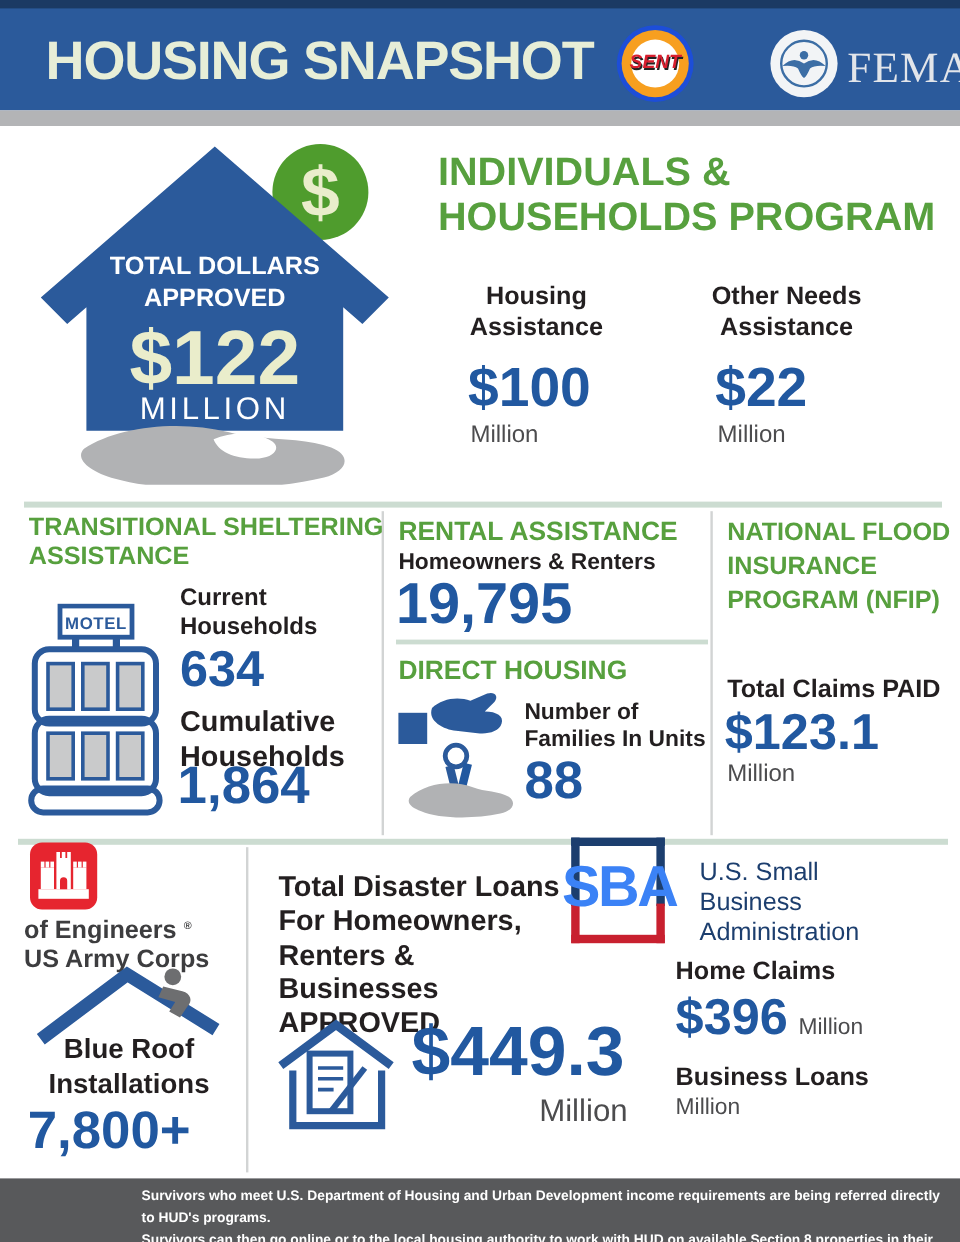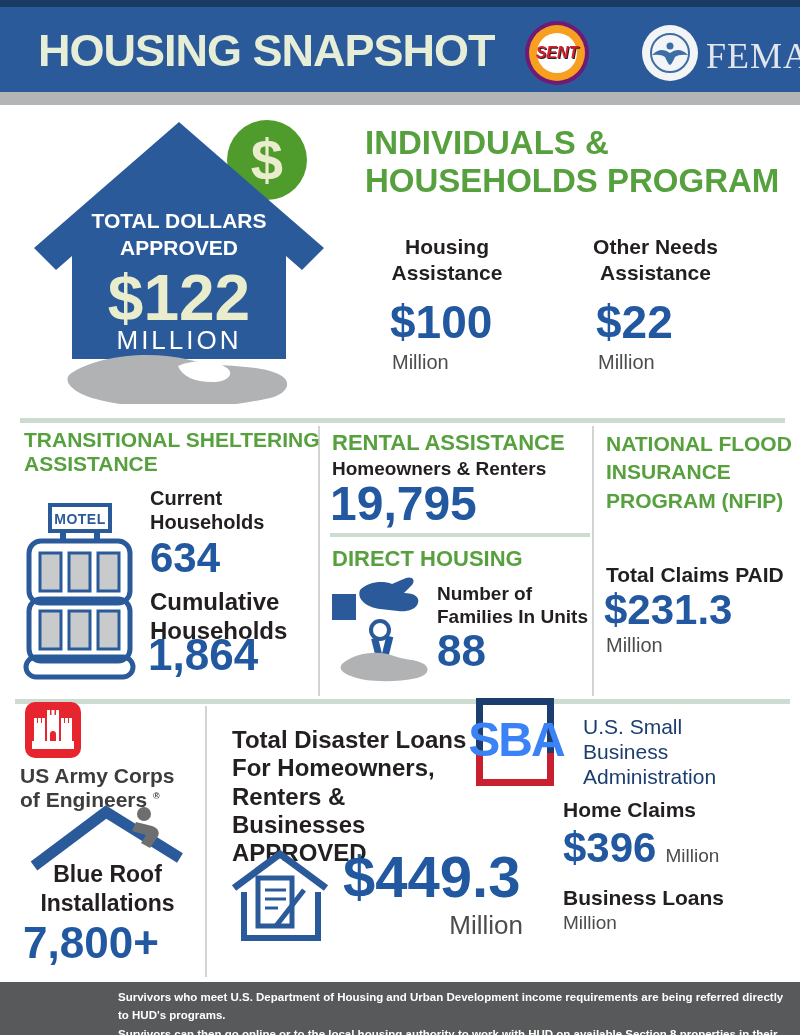--- a/index.html
+++ b/index.html
@@ -4,22 +4,22 @@
 <style>
   html,body{margin:0;padding:0;background:#ffffff;}
   #page{position:relative;width:800px;height:1035px;background:#ffffff;overflow:hidden;
         font-family:"Liberation Sans",sans-serif;color:#231f20;}
 
   
   .header{position:absolute;left:0;top:0;width:800px;height:92px;background:#2b5a9b;
           border-top:7px solid #1b3a63;box-sizing:border-box;}
   .header-title{position:absolute;left:38px;top:18px;font-size:45px;font-weight:bold;
                 letter-spacing:-1px;color:#e7eed7;}
-  .sent{position:absolute;left:525px;top:14px;width:64px;height:64px;border-radius:50%;
-        background:#701a75;}
+  .sent{position:absolute;left:514px;top:14px;width:64px;height:64px;border-radius:50%;
+        background:#1d4ed8;}
   .sent-ring{position:absolute;inset:4px;border-radius:50%;background:#f79f1f;}
   .sent-center{position:absolute;inset:12px;border-radius:50%;background:#ffffff;
                display:flex;align-items:center;justify-content:center;}
   .sent-text{color:#d71f2e;font-weight:bold;font-style:italic;font-size:16px;
              text-shadow:1px 1px 0 #222;}
   .fema-seal{position:absolute;left:642px;top:18px;width:56px;height:56px;border-radius:50%;
              background:#f2f4f6;display:flex;align-items:center;justify-content:center;}
   .fema-text{position:absolute;left:706px;top:28px;font-family:"Liberation Serif",serif;
              font-size:36px;color:#e2e5ea;letter-spacing:1px;}
   .gray-strip{position:absolute;left:0;top:92px;width:800px;height:13px;background:#b3b4b6;}
@@ -195,43 +195,43 @@
     <circle cx="50" cy="54" r="9" fill="none" stroke="#2b5a9b" stroke-width="4"></circle>
     <rect x="44" y="62" width="7" height="24" fill="#2b5a9b" transform="rotate(-14 47 74)"></rect>
     <rect x="54" y="60" width="7" height="20" fill="#2158a0" transform="rotate(14 57 70)"></rect>
     <path d="M12 88 C26 76 48 74 64 80 C74 84 86 83 94 88 C101 93 97 100 87 102 C63 107 35 106 21 100 C13 97 8 93 12 88 Z" fill="#b1b2b4"></path>
   </svg>
   <div class="direct-lbl dark-lbl">Number of Families In Units</div>
   <div class="direct-val blue-num">88</div>
 
   <div class="nfip-title green-h">NATIONAL FLOOD INSURANCE PROGRAM (NFIP)</div>
   <div class="nfip-lbl dark-lbl">Total Claims PAID</div>
-  <div class="nfip-val blue-num">$231.3</div>
+  <div class="nfip-val blue-num">$123.1</div>
   <div class="nfip-unit gray-unit">Million</div>
 
   <svg class="usace-svg" width="58" height="58" viewBox="0 0 58 58">
     <rect x="1" y="1" width="56" height="56" rx="10" fill="#e6252f"></rect>
     <rect x="8" y="40" width="42" height="8" fill="#ffffff"></rect>
     <rect x="10" y="22" width="11" height="18" fill="#ffffff"></rect>
     <rect x="37" y="22" width="11" height="18" fill="#ffffff"></rect>
     <rect x="23" y="14" width="12" height="26" fill="#ffffff"></rect>
     <rect x="10" y="17" width="3" height="5" fill="#ffffff"></rect>
       <rect x="14" y="17" width="3" height="5" fill="#ffffff"></rect>
       <rect x="18" y="17" width="3" height="5" fill="#ffffff"></rect>
     <rect x="23" y="9" width="3" height="5" fill="#ffffff"></rect>
       <rect x="27.5" y="9" width="3" height="5" fill="#ffffff"></rect>
       <rect x="32" y="9" width="3" height="5" fill="#ffffff"></rect>
     <rect x="37" y="17" width="3" height="5" fill="#ffffff"></rect>
       <rect x="41" y="17" width="3" height="5" fill="#ffffff"></rect>
       <rect x="45" y="17" width="3" height="5" fill="#ffffff"></rect>
     <path d="M26 40 v-7 a3 3 0 0 1 6 0 v7 z" fill="#e6252f"></path>
   </svg>
   <div class="usace-name">
+    <div><span>of Engineers</span> <sup>®</sup></div>
     <div>US Army Corps</div>
-    <div><span>of Engineers</span> <sup>®</sup></div>
   </div>
   <svg class="roof-svg" width="162" height="72" viewBox="0 0 162 72">
     <polyline points="8,66 80,12 154,58" fill="none" stroke="#2b5a9b" stroke-width="11"></polyline>
     <circle cx="118" cy="14" r="7" fill="#6d6e70"></circle>
     <path d="M110 22 L126 26 C133 28 135 34 130 39 L124 48 L115 43 L120 35 L106 31 Z" fill="#6d6e70"></path>
   </svg>
   <div class="blueroof-lbl dark-lbl">Blue Roof Installations</div>
   <div class="blueroof-val blue-num">7,800+</div>
 
   <div class="loans-lbl dark-lbl">Total Disaster Loans For Homeowners, Renters &amp; Businesses APPROVED</div>

